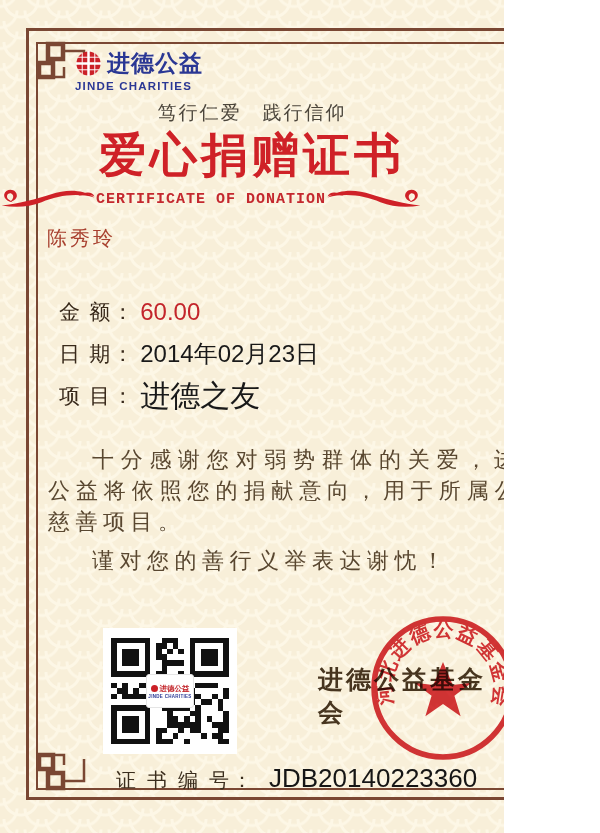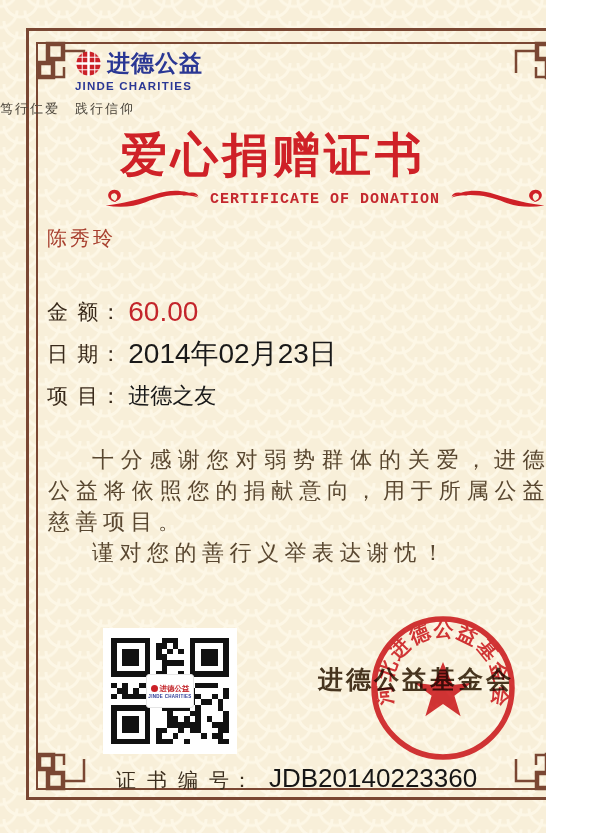--- a/index.html
+++ b/index.html
@@ -4,63 +4,63 @@
 <style>
   :root{
     --bg:#f8efd9; --scale:#fdf7e6; --brown:#7a4733;
     --title-red:#cf2127; --amount-red:#c3252b; --stamp-red:#d2262c;
     --blue:#2a3794; --logo-red:#cb2027; --name-red:#a8402f;
     --ink:#191919; --label-ink:#38291a; --body-brown:#594730; --foundation-ink:#47351f;
   }
   html,body{margin:0;padding:0;}
   body{font-family:"Liberation Sans","DejaVu Sans",sans-serif;}
   .page{
-    position:relative;width:546px;height:833px;overflow:hidden;
+    position:relative;width:504px;height:833px;overflow:hidden;
     background-color:var(--bg);
     background-image:
       radial-gradient(circle at 50% 0, rgba(253,247,230,0) 15px, var(--scale) 16px 18px, rgba(253,247,230,0) 19px),
       radial-gradient(circle at 50% 0, rgba(253,247,230,0) 15px, var(--scale) 16px 18px, rgba(253,247,230,0) 19px);
     background-size:42px 21px;
     background-position:0 0, 21px 10.5px;
   }
   .outer-frame{position:absolute;left:26px;top:28px;width:548px;height:772px;border:3px solid var(--brown);box-sizing:border-box;}
   .inner-frame{position:absolute;left:36px;top:42px;width:528px;height:748px;border:2px solid var(--brown);box-sizing:border-box;}
   .corner{position:absolute;width:56px;height:56px;}
   .corner.tl{left:34px;top:40px;}
   .corner.tr{left:510px;top:40px;transform:scaleX(-1);}
   .corner.bl{left:34px;top:736px;transform:scaleY(-1);}
   .corner.br{left:510px;top:736px;transform:scale(-1,-1);}
 
   .logo{position:absolute;left:75px;top:48px;}
   .logo-row{display:flex;align-items:center;gap:5px;}
   .logo-cn{font-family:"Liberation Serif","DejaVu Serif",serif;font-weight:bold;font-size:23px;letter-spacing:1px;color:var(--blue);}
   .logo-en{margin-top:1px;font-size:11.5px;font-weight:bold;letter-spacing:1.2px;color:var(--blue);}
 
-  .tagline{position:absolute;left:0;top:100px;width:100%;text-align:left;
-    font-family:"Liberation Serif","DejaVu Serif",serif;font-size:13px;letter-spacing:2px;color:#4b453b;}
+  .tagline{position:absolute;left:0;top:100px;width:100%;text-align:center;
+    font-family:"Liberation Serif","DejaVu Serif",serif;font-size:19px;letter-spacing:2px;color:#4b453b;}
   .title{position:absolute;left:0;top:124px;width:100%;margin:0;text-align:center;
     font-family:"Liberation Serif","DejaVu Serif",serif;font-weight:bold;font-size:47px;letter-spacing:4px;color:var(--title-red);}
-  .subtitle-row{position:absolute;left:0;top:186px;width:100%;display:flex;align-items:center;justify-content:flex-end;gap:10px;}
+  .subtitle-row{position:absolute;left:0;top:186px;width:100%;display:flex;align-items:center;justify-content:flex-start;}
   .subtitle{font-family:"Liberation Mono","DejaVu Sans Mono",monospace;font-weight:bold;font-size:15px;letter-spacing:1px;color:#c4282e;}
   .flourish{width:96px;height:26px;}
   .flourish.right{transform:scaleX(-1);}
 
   .recipient{position:absolute;left:47px;top:225px;font-size:20px;letter-spacing:3px;color:var(--name-red);}
 
   .fields{position:absolute;left:47px;top:291px;}
   .field-row{display:flex;align-items:center;height:42px;}
-  .field-label{font-family:"Liberation Serif","DejaVu Serif",serif;font-size:21px;letter-spacing:2px;color:var(--label-ink);}
-  .field-value{margin-left:5px;font-size:28px;color:var(--ink);}
+  .field-label{font-family:"Liberation Serif","DejaVu Serif",serif;font-size:21px;letter-spacing:2px;color:var(--label-ink);margin-left:12px;}
+  .field-value{margin-left:5px;font-size:24px;color:var(--ink);}
   .field-value.red{color:var(--amount-red);}
-  .field-value.cjk{font-size:22px;}
+  .field-value.cjk{font-size:30px;}
 
   .body-text{position:absolute;left:48px;top:444px;width:502px;}
   .body-text p{margin:0;font-family:"Liberation Serif","DejaVu Serif",serif;font-size:22px;line-height:31px;
     letter-spacing:5.5px;color:var(--body-brown);text-indent:2em;text-align:justify;}
-  .body-text p + p{margin-top:0;}
+  .body-text p + p{margin-top:8px;}
 
   .qr{position:absolute;left:103px;top:628px;width:134px;height:126px;background:#fff;box-sizing:border-box;padding:9px 8px;}
   .qr svg{display:block;width:118px;height:108px;}
   .qr-center{position:absolute;left:50%;top:50%;transform:translate(-50%,-50%);background:#fff;border:1px solid #e5e5e5;
     border-radius:3px;width:46px;height:32px;display:flex;flex-direction:column;align-items:center;justify-content:center;}
   .qr-center-row{display:flex;align-items:center;gap:2px;}
   .qr-dot{width:7px;height:7px;border-radius:50%;background:var(--logo-red);}
   .qr-cn{font-size:7.5px;font-weight:bold;color:var(--amount-red);}
   .qr-en{font-size:4.5px;font-weight:bold;color:var(--blue);letter-spacing:.3px;}
 

